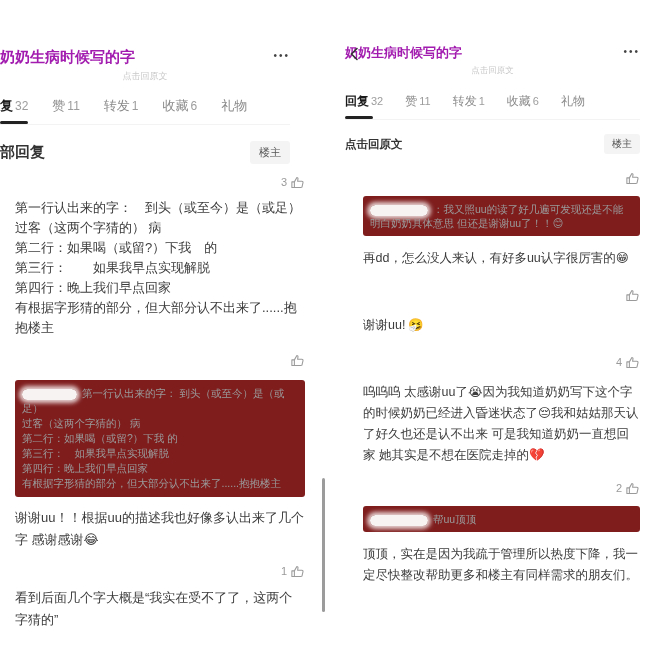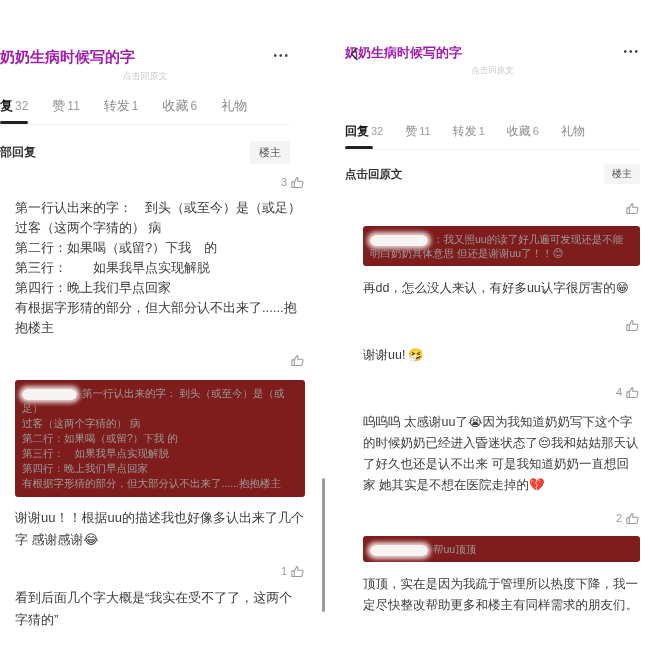--- a/index.html
+++ b/index.html
@@ -17,30 +17,30 @@
   #left-panel .p-sub { font-size:9px; }
   #right-panel .p-sub { font-size:8.5px; }
   .hdr { position:relative; }
   .menu-dots { position:absolute; right:0; top:2px; color:#444; font-size:10px; letter-spacing:2px; cursor:pointer; }
   .back { position:absolute; left:2px; top:2px; width:16px; height:16px; cursor:pointer; }
 
   
   .tabs { display:flex; gap:24px; margin-top:14px; border-bottom:1px solid #f3f3f3; padding-bottom:9px; position:relative;align-items:center; }
   #right-panel .tabs { gap:22px; margin-top:16px; }
   .tab { font-size:13px; color:#8a8a8a; cursor:pointer; white-space:nowrap; }
-  #right-panel .tab { font-size:12px;margin-top:30px; }
+  #right-panel .tab { font-size:12px; }
   .tab .cnt { color:#9d9d9d; font-size:12px; margin-left:2px; }
   #right-panel .tab .cnt { font-size:11px; }
   .tab.active { color:#1a1a1a; font-weight:bold; }
   .tab.active .cnt { font-weight:normal; }
   .tab-underline { position:absolute; left:0; bottom:0; width:28px; height:3px; background:#222; border-radius:2px; }
 
   
   .section-row { display:flex; justify-content:space-between; align-items:center; margin-top:16px; }
-  .section-label { font-size:12px; font-weight:bold; color:#333; }
+  .section-label { font-size:15px; font-weight:bold; color:#333; }
   #right-panel .section-label { font-size:11.5px; }
   .owner-badge { background:#f4f4f4; color:#555; font-size:11px; padding:4px 9px; border-radius:3px; cursor:pointer; }
   #right-panel .owner-badge { font-size:10px; padding:3px 8px; }
 
   
   .comment { padding-left:15px; margin-right:-15px; }
   #right-panel .comment { padding-left:18px; margin-right:0; }
   .likes { display:flex; justify-content:flex-end; align-items:center; gap:3px; height:16px; }
   .like-n { font-size:11px; color:#9a9a9a; }
   .like-icon { width:15px; height:15px; cursor:pointer; }

